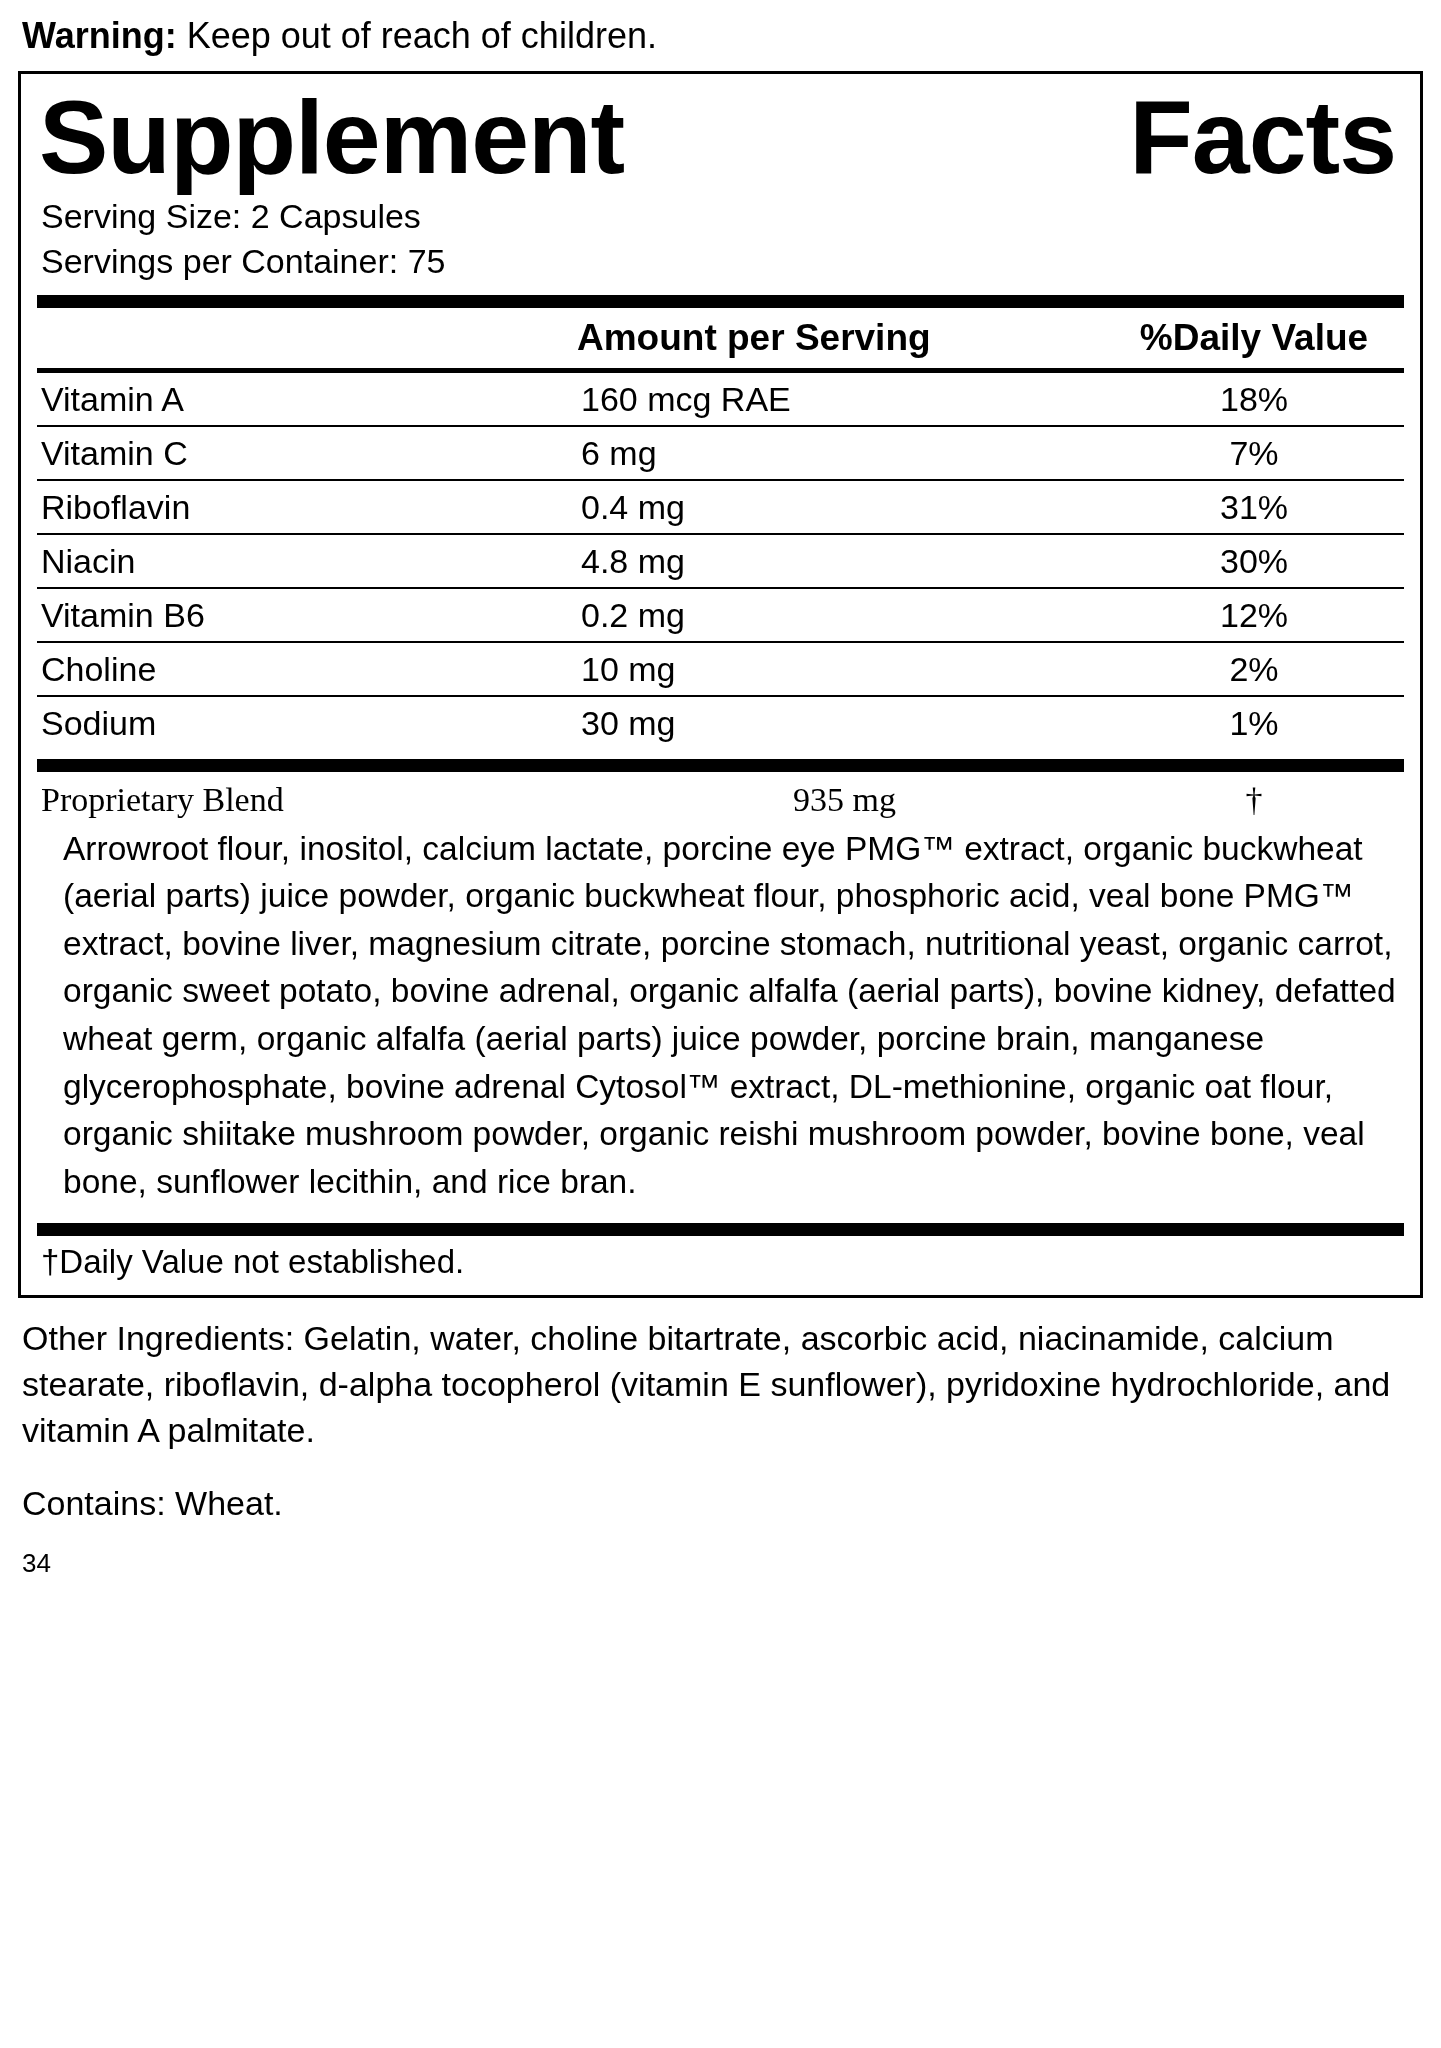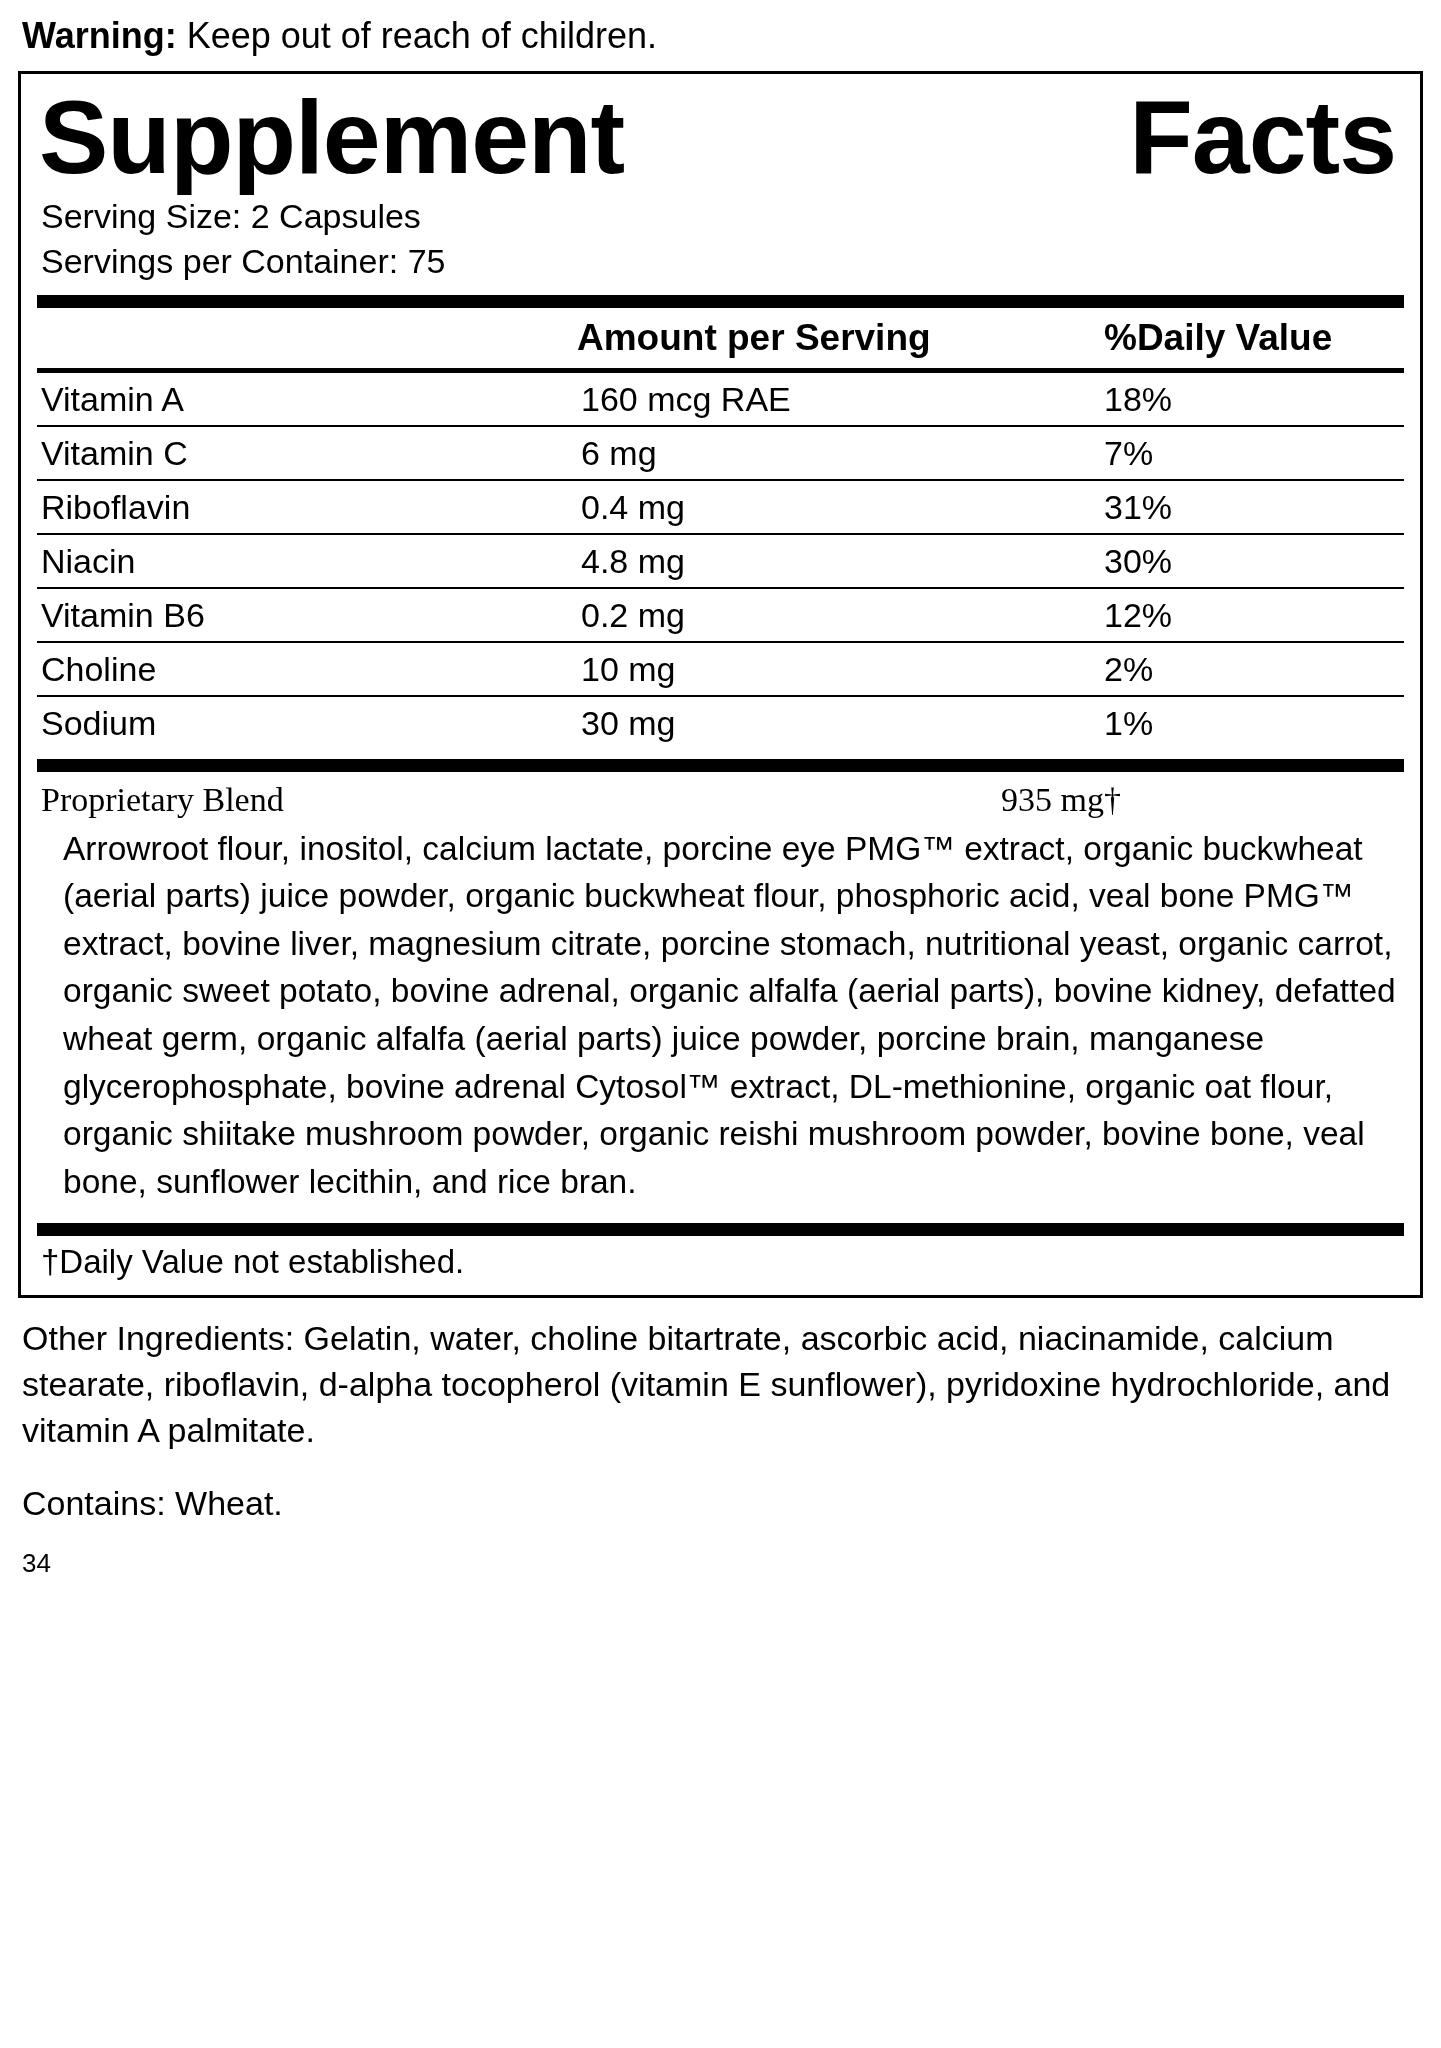--- a/index.html
+++ b/index.html
@@ -80,40 +80,40 @@
     font-weight: bold;
     padding: 9px 0 9px 0;
   }
   .col-name { flex: 0 0 540px; }
   .col-amt {
     flex: 1 1 auto;
     text-align: left;
   }
   .col-dv {
     flex: 0 0 300px;
-    text-align: left;
+    text-align: center;
   }
 
   .nutrient-row {
     display: flex;
     align-items: baseline;
     font-size: 34px;
     padding: 7px 0 6px 0;
   }
   .nutrient-row .col-name { padding-left: 4px; }
 
   .blend-row {
     display: flex;
     align-items: baseline;
     font-size: 34px;
     padding: 9px 0 4px 0;
     font-family: Liberation Serif, serif;
   }
   .blend-row .col-name { padding-left: 4px; }
-  .blend-row .col-amt { text-align: right; padding-left: 4px; }
+  .blend-row .col-amt { text-align: center; padding-left: 4px; }
 
   .blend-body {
     font-size: 33.5px;
     line-height: 1.42;
     padding: 2px 8px 8px 26px;
     text-align: left;
   }
 
   .dv-note {
     font-size: 33px;

